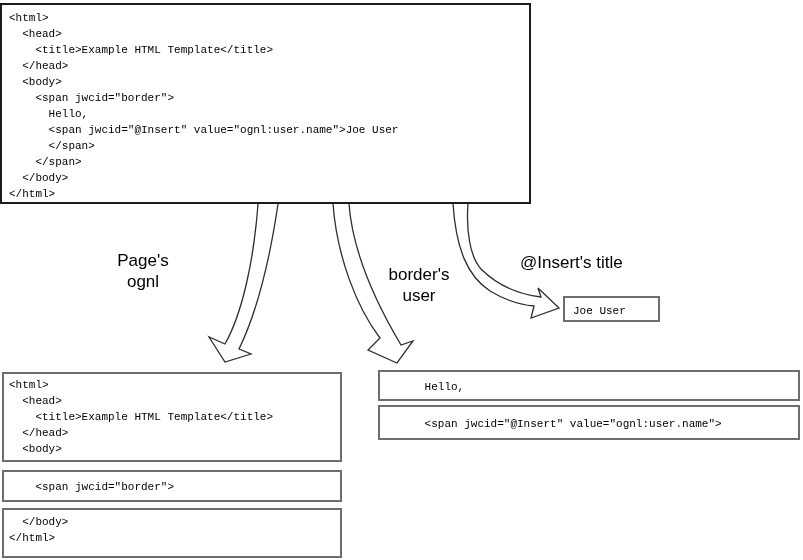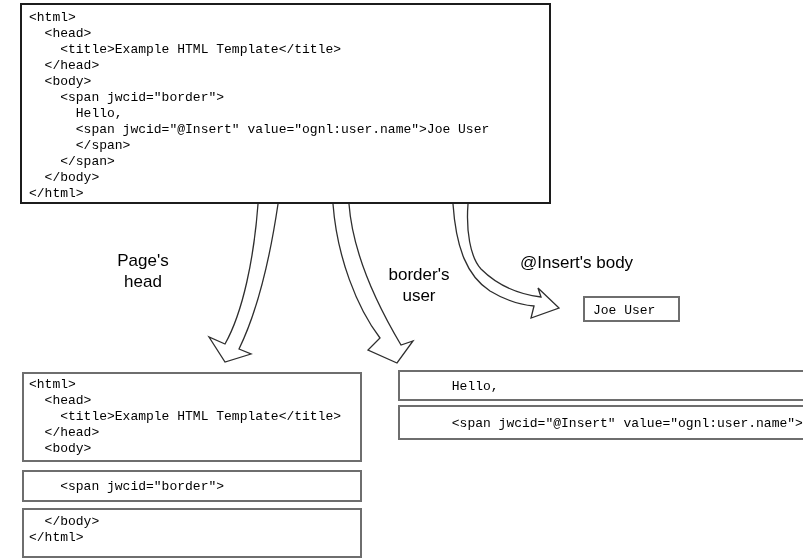--- a/index.html
+++ b/index.html
@@ -6,25 +6,24 @@
   html, body { margin: 0; padding: 0; }
   body {
     width: 803px; height: 560px;
     position: relative;
     background: #ffffff;
     font-family: "Liberation Sans", sans-serif;
     overflow: hidden;
   }
   .code {
     font-family: "Liberation Mono", "DejaVu Sans Mono", monospace;
-    font-size: 13px;
+    font-size: 11px;
     line-height: 16px;
     white-space: pre;
     color: #000000;
-    margin-left: 20px;
   }
   .box {
     position: absolute;
     background: #ffffff;
   }
   .main-box {
     left: 0; top: 3px;
     width: 531px; height: 201px;
     border: 2px solid #1c1c1c;
     padding: 5px 0 0 7px;
@@ -67,26 +66,26 @@
   &lt;/body&gt;
 &lt;/html&gt;</div>
 
 <svg id="arrow-layer" viewBox="0 0 803 560" xmlns="http://www.w3.org/2000/svg">
   <path d="M258,204 C254,258 243,312 225,344 L209,337 L225,362 L251,354 L239,349 C257,312 270,258 278,204"></path>
   <path d="M333,204 C337,257 357,308 380,338 L368,350 L397,363 L413,341 L401,345 C379,308 353,257 349,204"></path>
   <path d="M453,204 C456,248 467,276 490,291 C505,300 521,305 534,306 L531,318 L559,308 L538,288 L541,297 C517,294 498,286 481,269 C470,257 466,230 468,204"></path>
 </svg>
 
 <div class="diagram-label" style="left:93px; top:250px; width:100px;">Page's
-head</div>
+ognl</div>
 
 <div class="diagram-label" style="left:369px; top:264px; width:100px;">border's
 user</div>
 
-<div class="diagram-label" style="left:520px; top:252px; text-align:left;">@Insert's body</div>
+<div class="diagram-label" style="left:520px; top:252px; text-align:left;">@Insert's title</div>
 
 <div class="box gray-box code" style="left:563px; top:296px; width:97px; height:26px; padding:5px 8px 0 8px;">Joe User</div>
 
 <div class="box gray-box code" style="left:2px; top:372px; width:340px; height:90px; padding:3px 0 0 5px;">&lt;html&gt;
   &lt;head&gt;
     &lt;title&gt;Example HTML Template&lt;/title&gt;
   &lt;/head&gt;
   &lt;body&gt;</div>
 
 <div class="box gray-box code" style="left:2px; top:470px; width:340px; height:32px; padding:7px 0 0 5px;">    &lt;span jwcid="border"&gt;</div>

